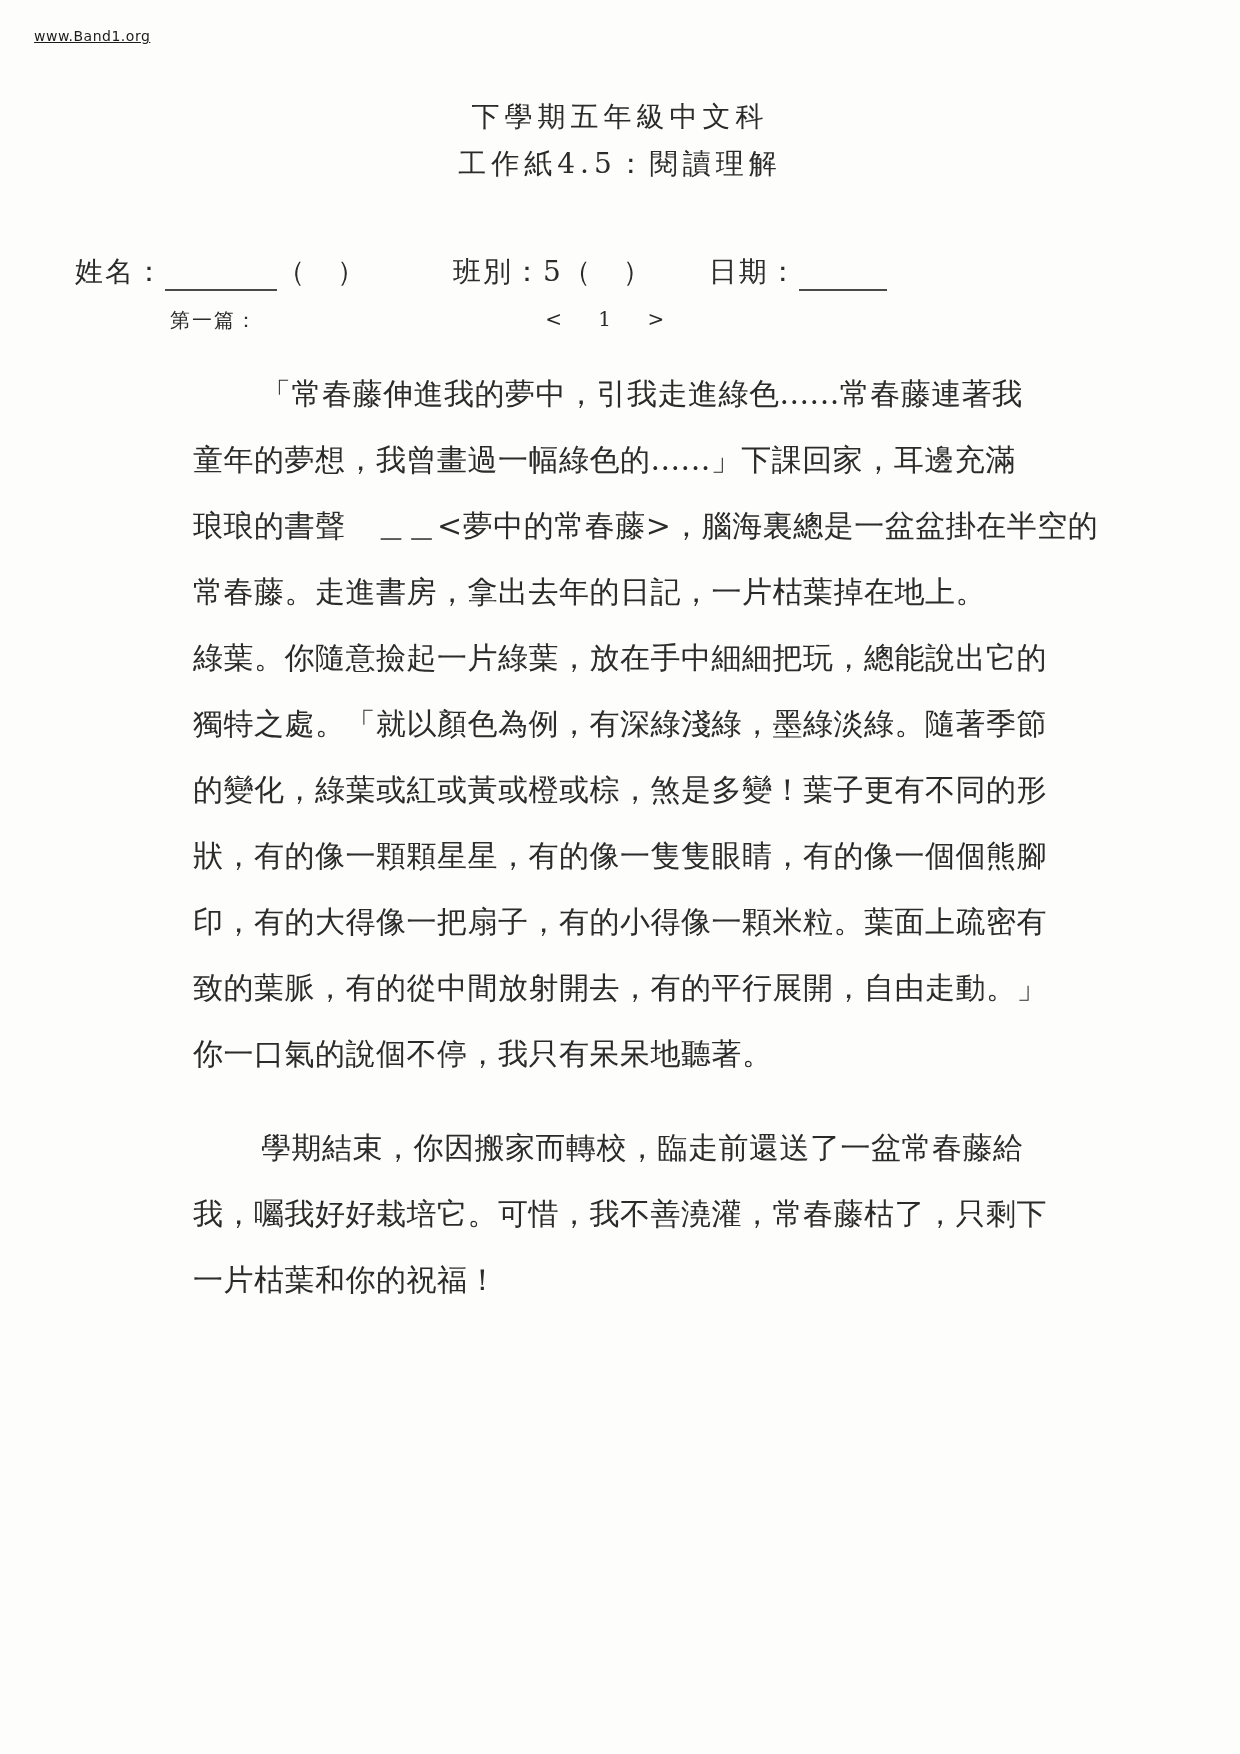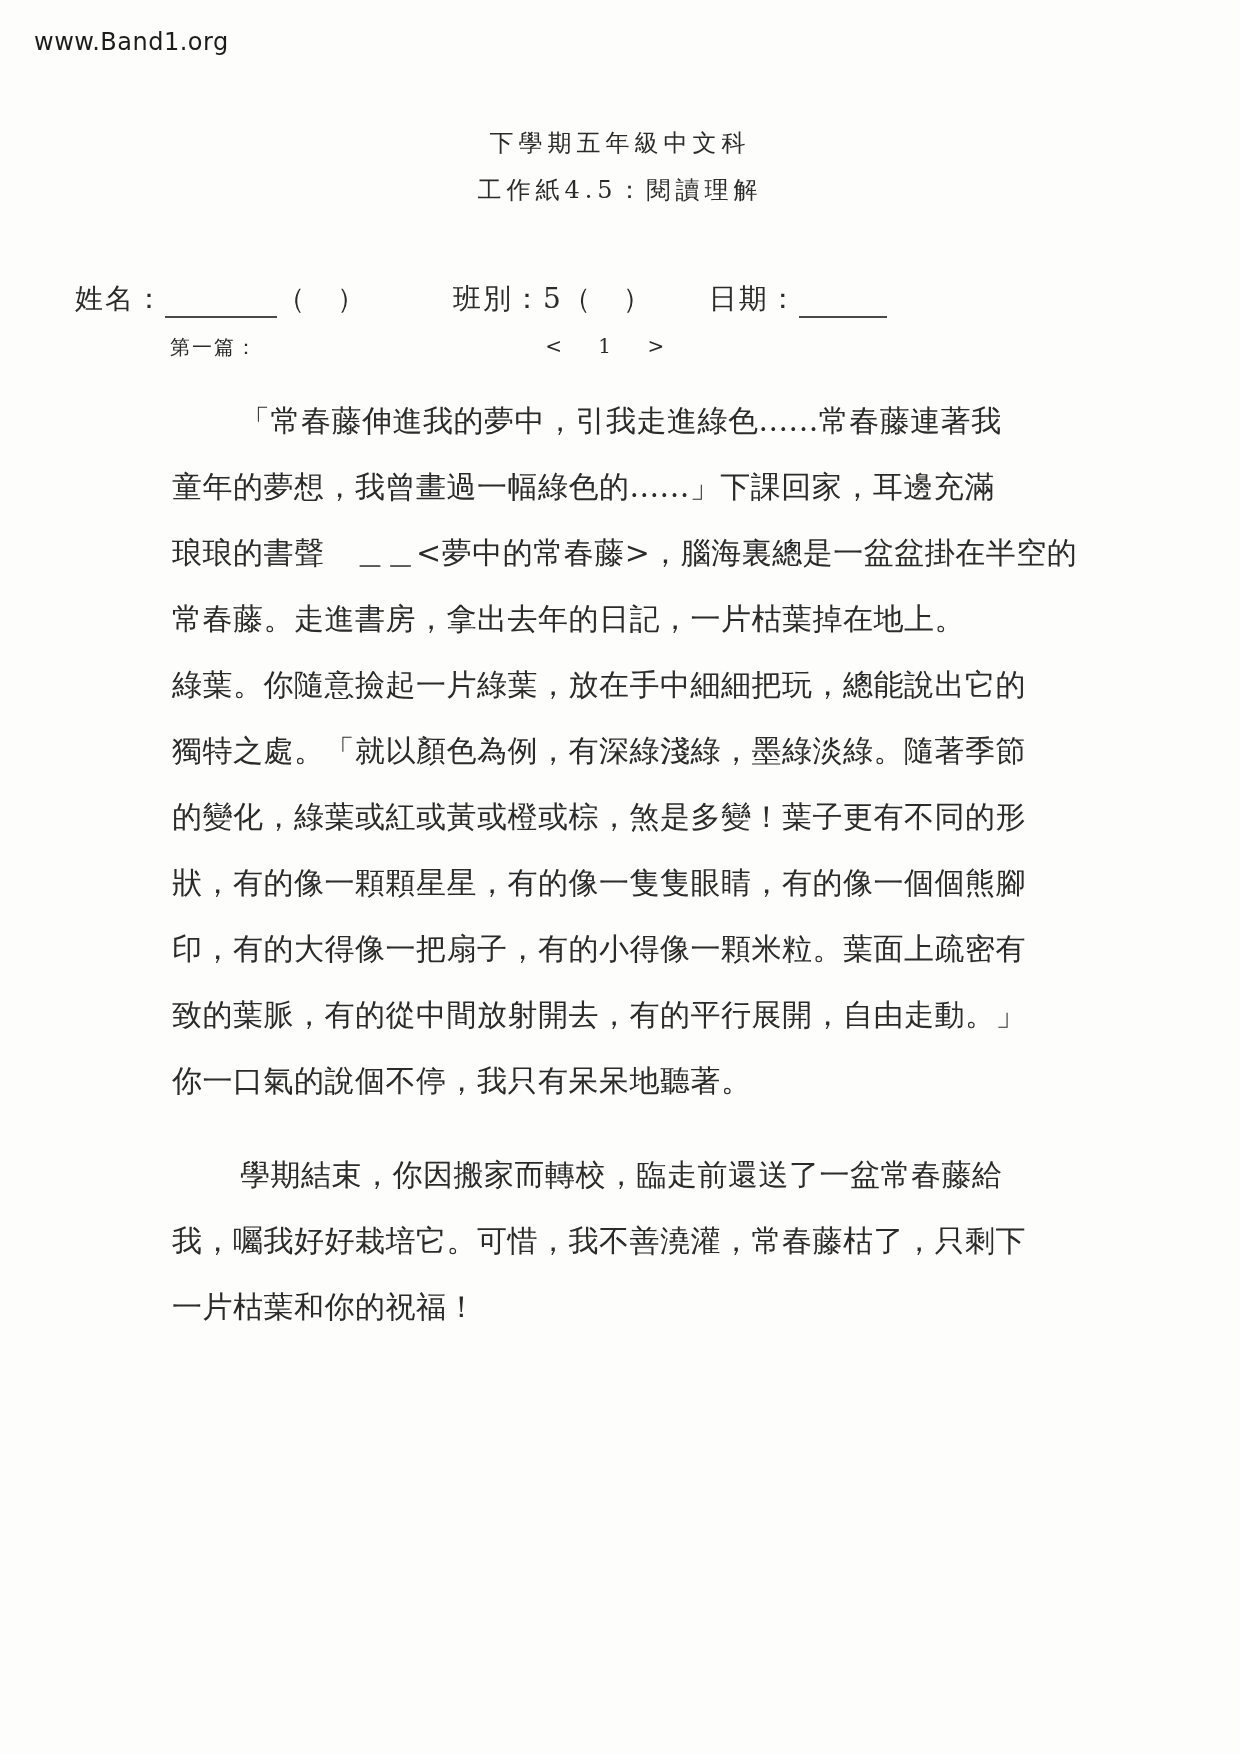--- a/index.html
+++ b/index.html
@@ -12,28 +12,29 @@
     position: relative;
     width: 1240px; height: 1754px;
     background: #fdfdfc;
     color: #2b2b2b;
     overflow: hidden;
   }
   .watermark {
     position: absolute;
     top: 28px; left: 34px;
     font-family: "DejaVu Sans", "Liberation Sans", sans-serif;
-    font-size: 24px;
+    font-size: 14px;
     color: #1c1c1c;
     letter-spacing: 0.5px;
+    text-decoration: underline;
   }
   .title-block {
-    padding-top: 120px;
+    padding-top: 93px;
     text-align: center;
-    font-size: 24px;
+    font-size: 28px;
     letter-spacing: 5px;
     line-height: 47px;
   }
   .form-line {
     margin: 66px 170px 0 75px;
     font-size: 28px;
     letter-spacing: 2px;
     display: flex;
     align-items: flex-end;
     white-space: nowrap;
@@ -65,20 +66,21 @@
   .passage {
     margin: 10px 165px 0 172px;
     font-size: 30px;
     letter-spacing: 0.5px;
   }
   .text-line {
     height: 66px;
     display: flex;
     align-items: center;
     white-space: nowrap;
+    margin-left: 21px;
   }
   .text-line.first { padding-left: 68px; }
   .para-3 { margin-top: 28px; }
 </style>
 </head>
 <body>
 
 <div class="page">
 
   <div class="watermark">www.Band1.org</div>

